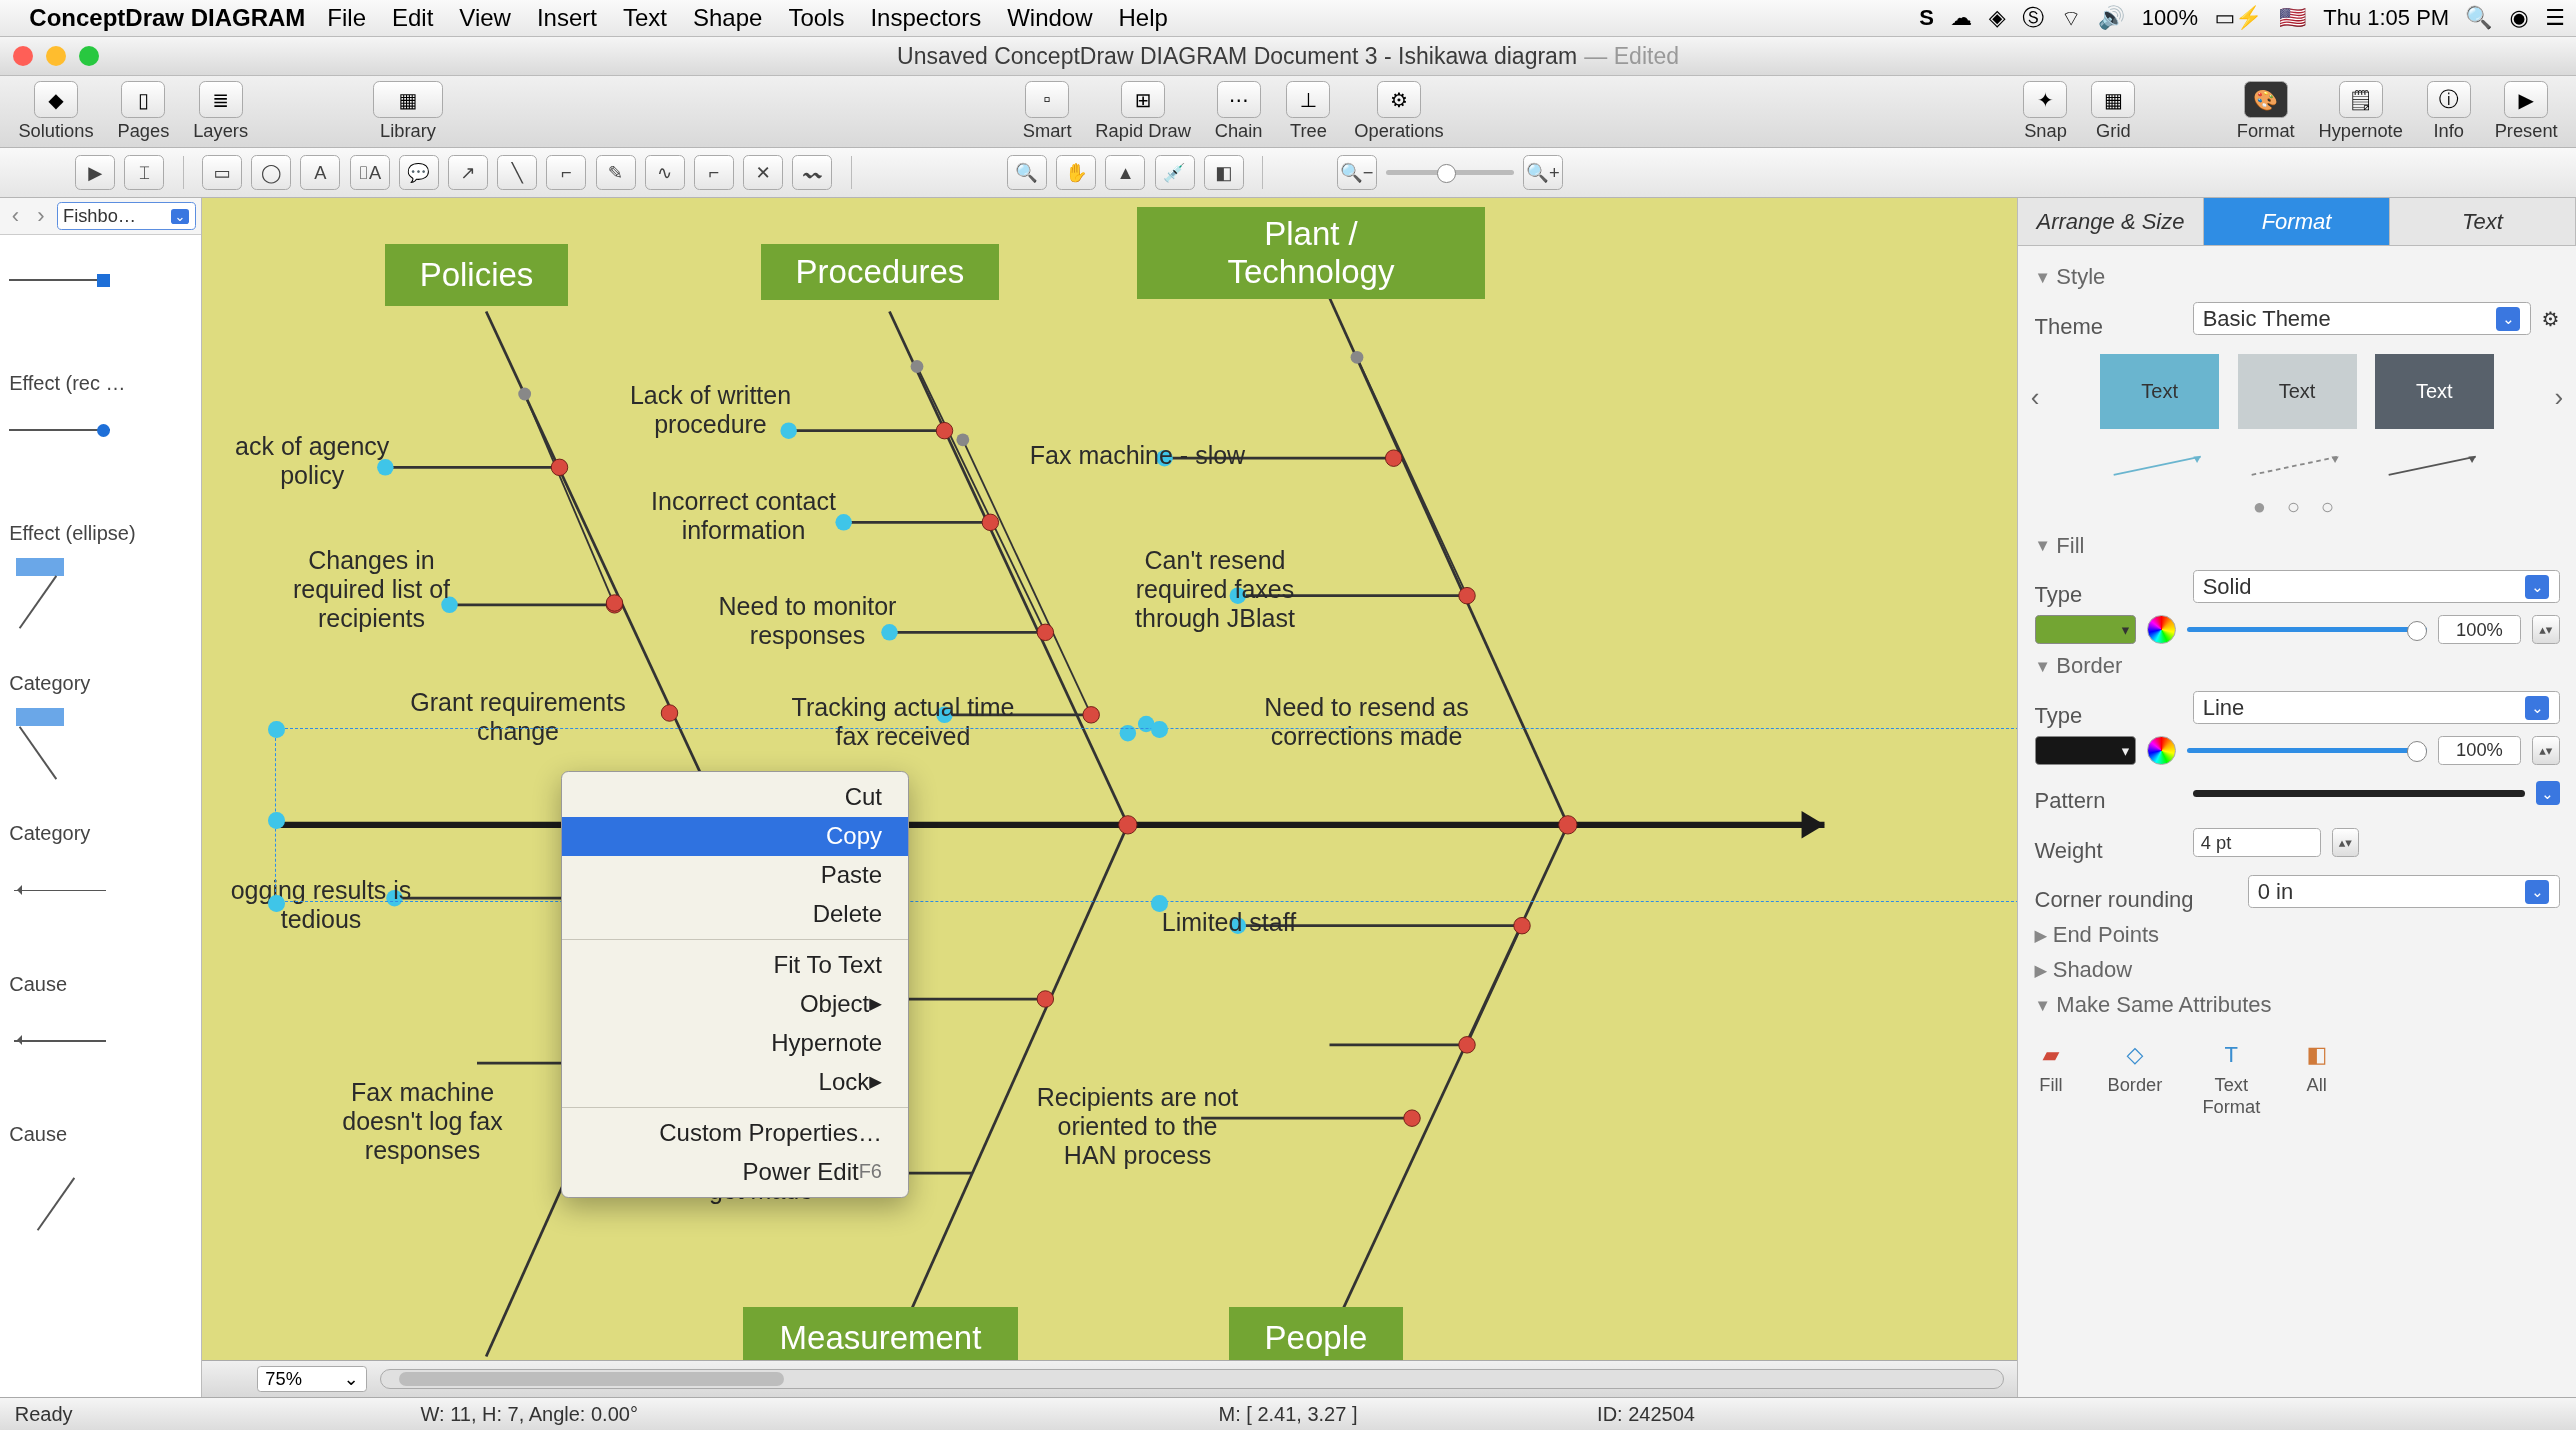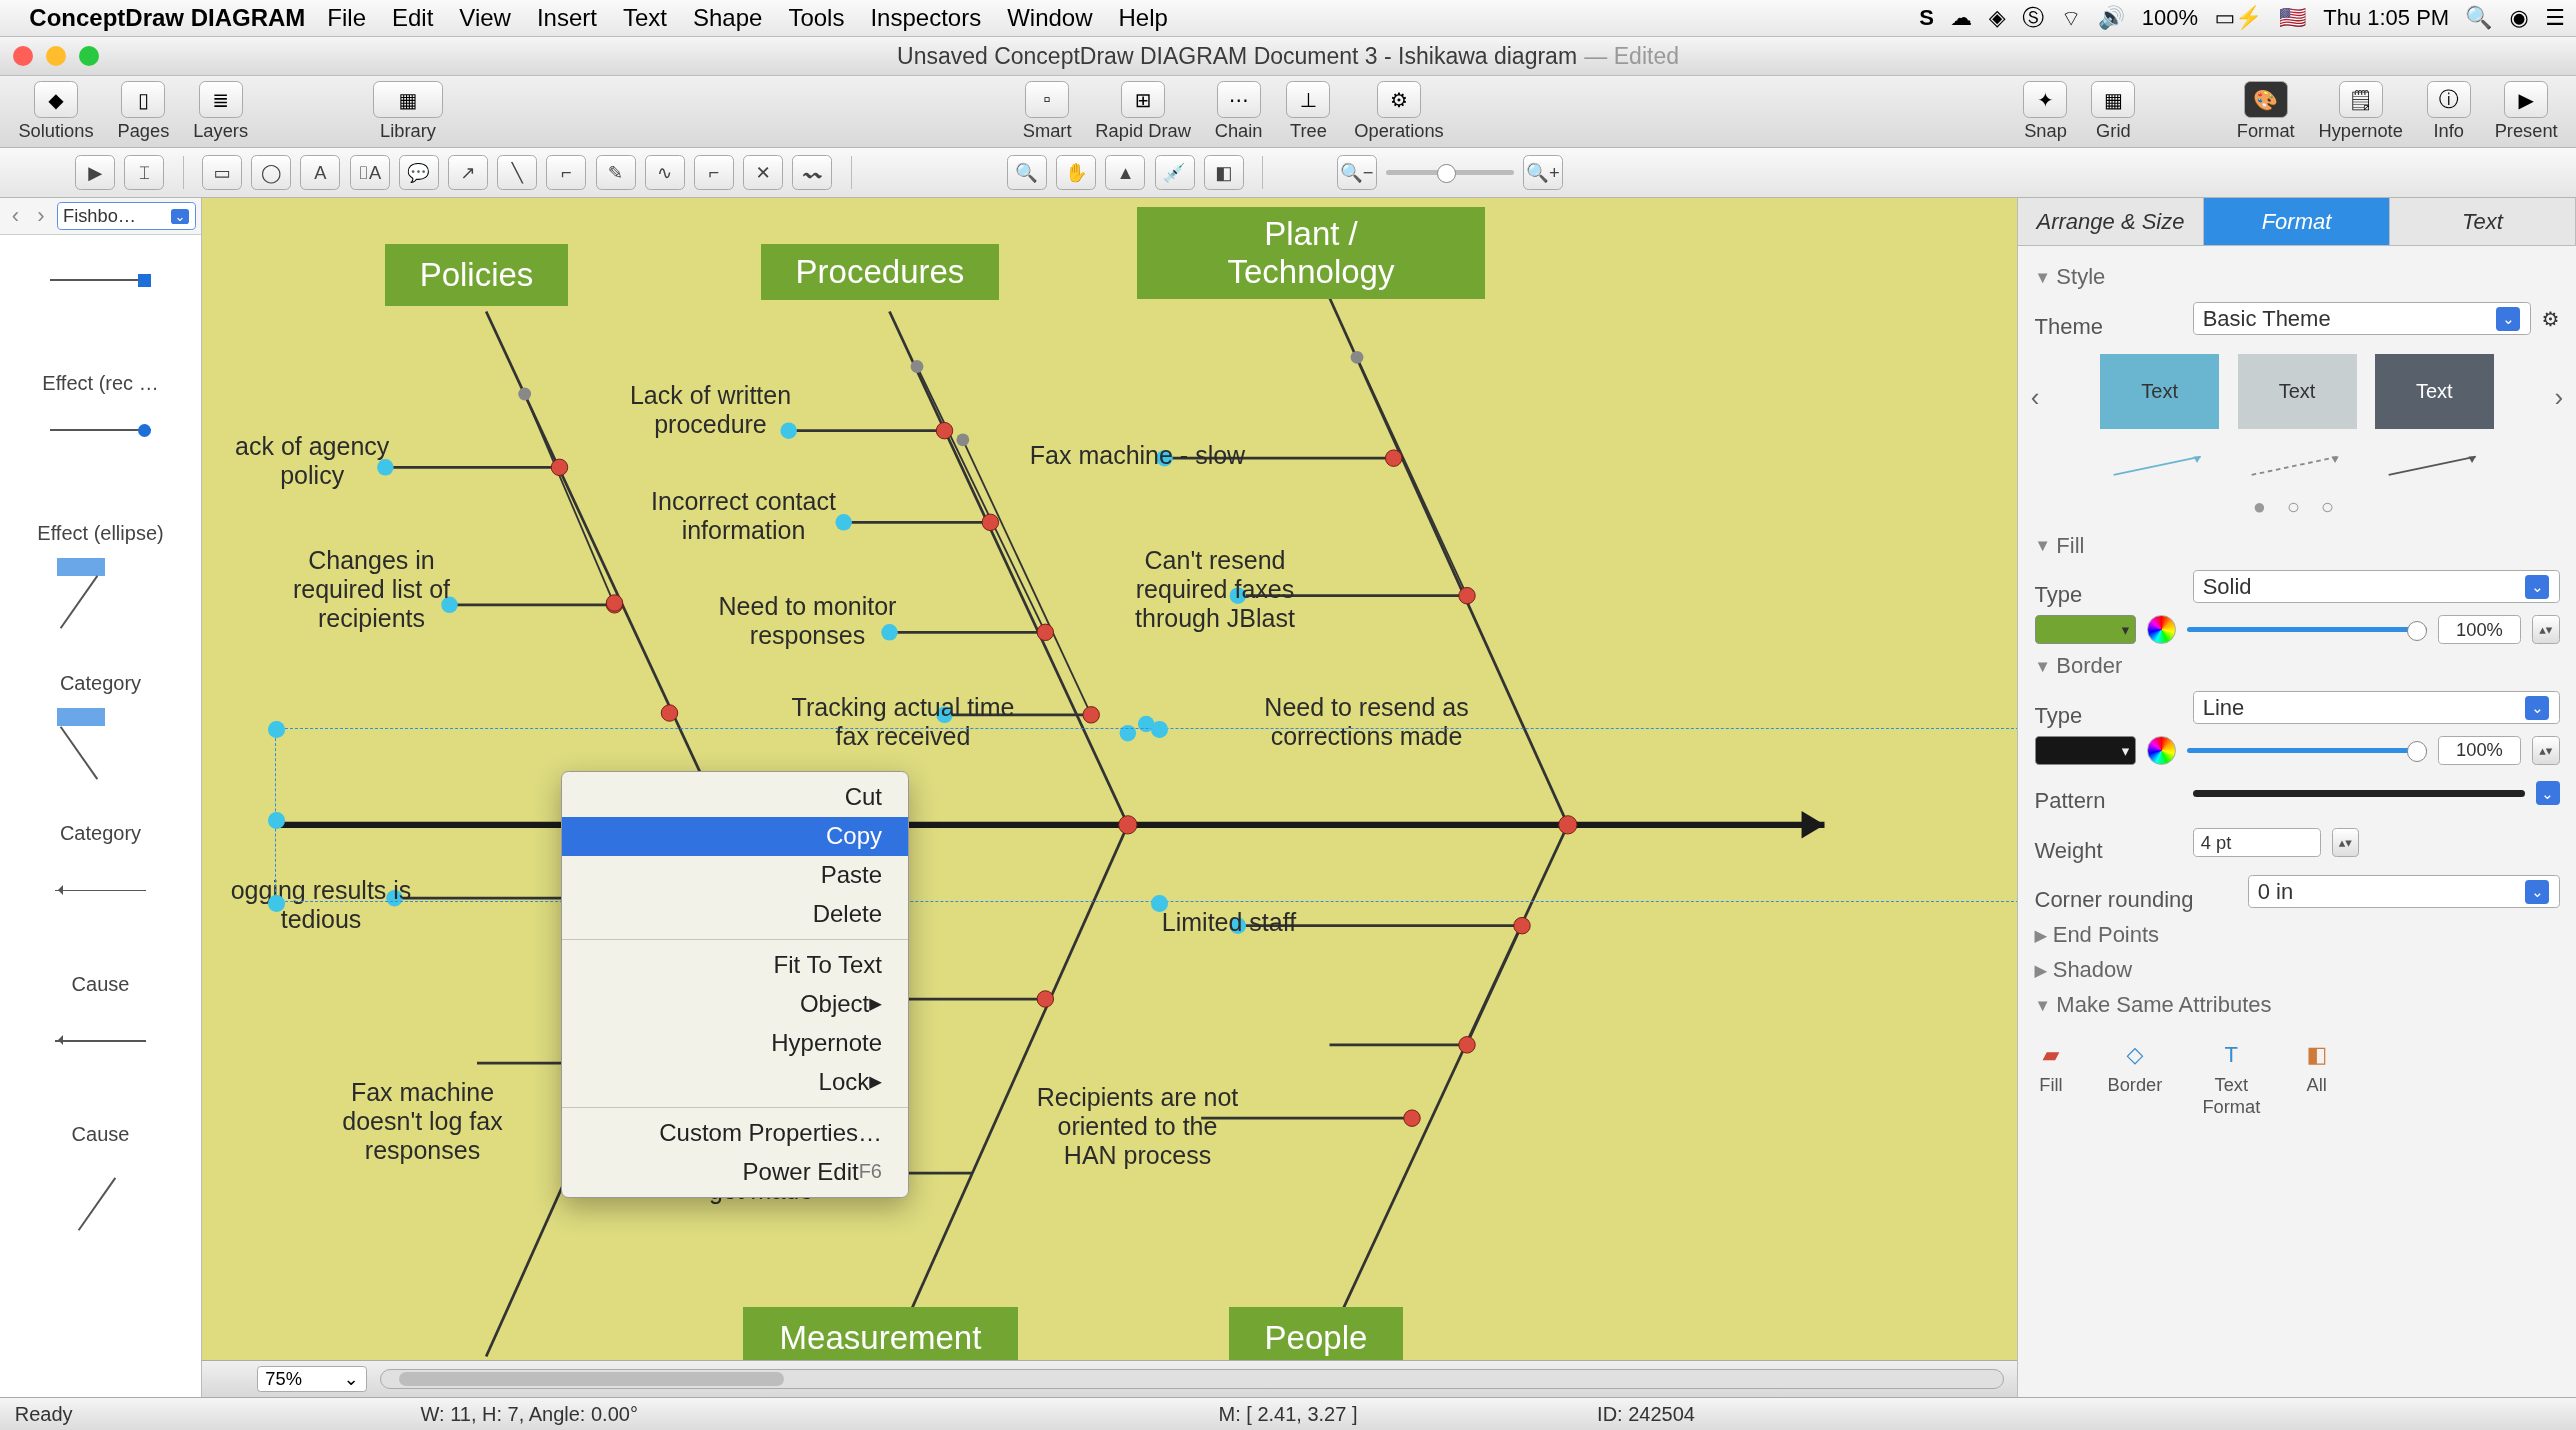--- a/index.html
+++ b/index.html
@@ -37,21 +37,21 @@
 
 
 .main { display: flex; height: calc(100% - 37px - 39px - 72px - 50px - 33px); }
 
 
 .left-panel { width: 202px; background: #fff; border-right: 0.9px solid #bbb; display: flex; flex-direction: column; }
 .lp-header { height: 37px; border-bottom: 0.9px solid #ccc; display: flex; align-items: center; padding: 0 5.5px; gap: 5.5px; background: #f5f5f5; }
 .lp-nav { width: 20px; height: 20px; color: #888; text-align: center; line-height: 20px; }
 .lp-select { flex: 1; height: 27.5px; background: #fff; border: 0.9px solid #5b8ee0; border-radius: 4.6px; font-size: 18.3px; padding: 0 5.5px; display: flex; align-items: center; color: #333; }
 .lp-items { flex: 1; overflow: auto; padding: 16.5px 9.2px; }
-.lp-shape { display: flex; flex-direction: column; align-items: center; gap: 7.3px; margin-bottom: 37px; font-size: 20px; color: #444; }
+.lp-shape { display: flex; flex-direction: column; align-items: flex-start; gap: 7.3px; margin-bottom: 37px; font-size: 20px; color: #444; }
 .lp-thumb { width: 101px; height: 83px; position: relative; }
 .lp-line-h { position: absolute; left: 0; right: 0; top: 27.5px; height: 1.8px; background: #555; }
 .lp-blue-sq { position: absolute; right: 0; top: 22px; width: 13px; height: 13px; background: #1e6fd8; }
 .lp-cat { position: absolute; left: 7.3px; top: 5.5px; width: 48px; height: 18.3px; background: #6aa7e8; font-size: 9.2px; color: #222; text-align: center; }
 .lp-diag { position: absolute; left: 27.5px; top: 18.3px; width: 1.8px; height: 64px; background: #555; transform: rotate(35deg); }
 .lp-arrow-h { position: absolute; left: 4.6px; right: 4.6px; top: 37px; height: 1.8px; background: #555; }
 .lp-arrow-h::before { content: ""; position: absolute; left: -1.8px; top: -4.6px; border: 5.5px solid transparent; border-right-color: #555; }
 
 
 .canvas-wrap { flex: 1; position: relative; overflow: hidden; background: #9aa580; }
@@ -430,20 +430,22 @@
 Technology</div>
       <div class="cat-box" style="left:541px;top:1109px;width:275px;height:62px">Measurement</div>
       <div class="cat-box" style="left:1027px;top:1109px;width:174px;height:62px">People</div>
 
 
       <div class="cause-text" style="left:9.2px;top:234px;width:202px;white-space:pre-line">ack of agency
 policy</div>
       <div class="cause-text" style="left:55px;top:348px;width:229px;white-space:pre-line">Changes in
 required list of
 recipients</div>
+      <div class="cause-text" style="left:174px;top:490px;width:284px;white-space:pre-line">Grant requirements
+change</div>
       <div class="cause-text" style="left:394px;top:183px;width:229px;white-space:pre-line">Lack of written
 procedure</div>
       <div class="cause-text" style="left:413px;top:289px;width:257px;white-space:pre-line">Incorrect contact
 information</div>
       <div class="cause-text" style="left:477px;top:394px;width:257px;white-space:pre-line">Need to monitor
 responses</div>
       <div class="cause-text" style="left:559px;top:495px;width:284px;white-space:pre-line">Tracking actual time
 fax received</div>
       <div class="cause-text" style="left:798px;top:243px;width:275px">Fax machine - slow</div>
       <div class="cause-text" style="left:880px;top:348px;width:266px;white-space:pre-line">Can't resend

